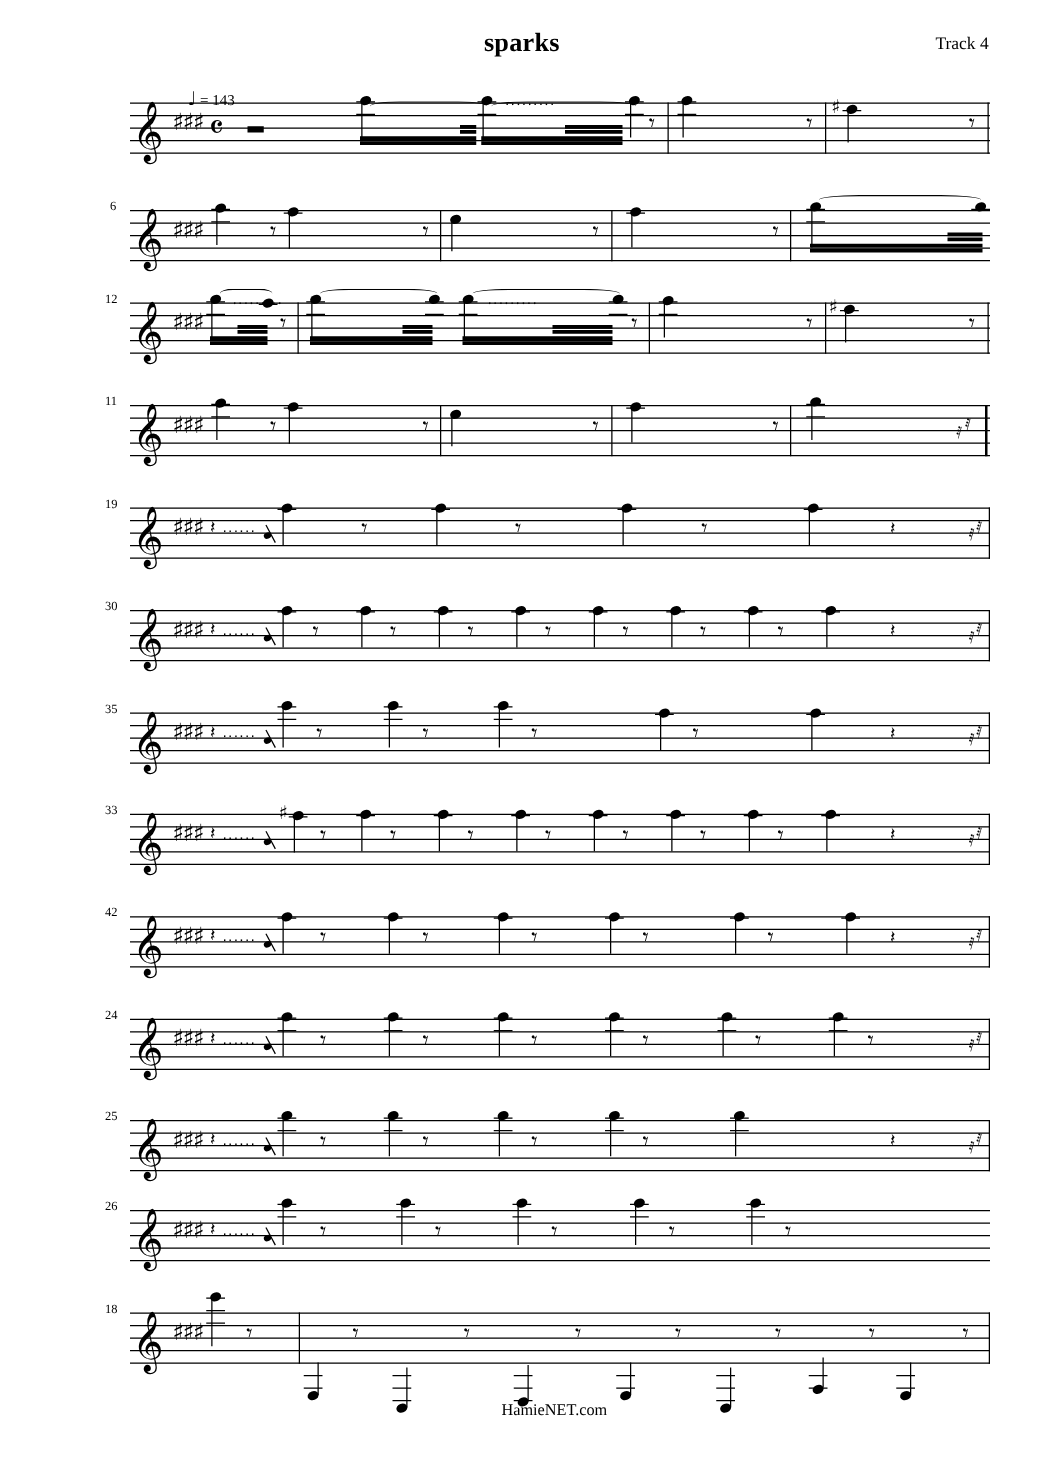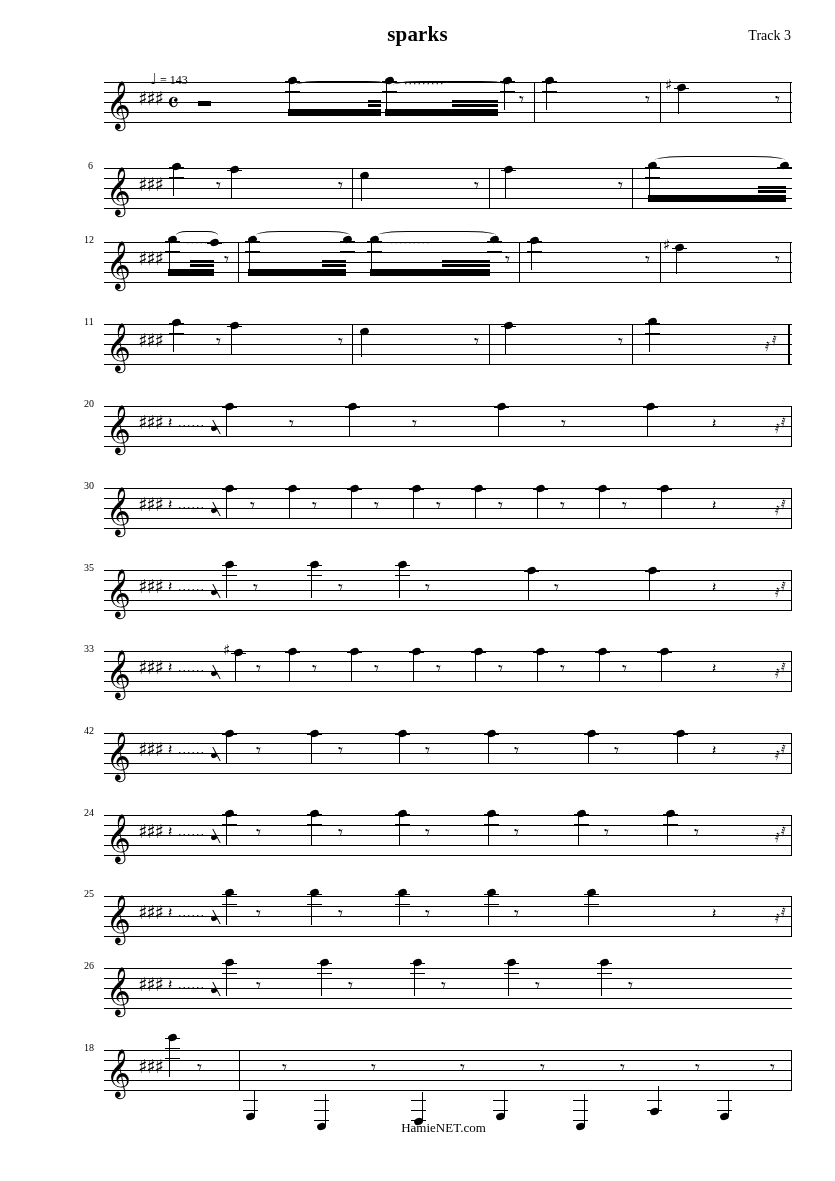--- a/index.html
+++ b/index.html
@@ -179,21 +179,21 @@
     background: #000;
     transform: rotate(-28deg);
   }
 </style>
 </head>
 <body>
 
 <div id="sheet">
 
   <div class="title">sparks</div>
-  <div class="track-label">Track 3</div>
+  <div class="track-label">Track 4</div>
 
   <div class="system" style="top:82px;">
     <div class="staff">
       <div class="line l0"></div>
       <div class="line l1"></div>
       <div class="line l2"></div>
       <div class="line l3"></div>
       <div class="line l4"></div>
     </div>
     <div class="clef" style="left:106px; top:2px;">𝄞</div>
@@ -400,21 +400,21 @@
     <div class="note" style="left:648px; top:-6px;"></div>
     <div class="ledger" style="left:645px; top:-1px;"></div>
     <div class="ledger" style="left:645px; top:9px;"></div>
     <div class="stem" style="left:649px; top:-3px; height:31px;"></div>
     <div class="rest" style="left:765px; top:16px; font-size:13px;">𝅀</div>
     <div class="rest" style="left:772px; top:10px; font-size:13px;">𝅀</div>
     <div class="barline thick" style="left:788px; top:0;"></div>
   </div>
 
   <div class="system" style="top:406px;">
-    <div class="measure-num" style="left:84px; top:-8px;">20</div>
+    <div class="measure-num" style="left:84px; top:-8px;">19</div>
     <div class="staff">
       <div class="line l0"></div>
       <div class="line l1"></div>
       <div class="line l2"></div>
       <div class="line l3"></div>
       <div class="line l4"></div>
     </div>
     <div class="clef" style="left:106px; top:2px;">𝄞</div>
     <div class="keysig" style="left:138px; top:7px;">♯♯♯</div>
 

